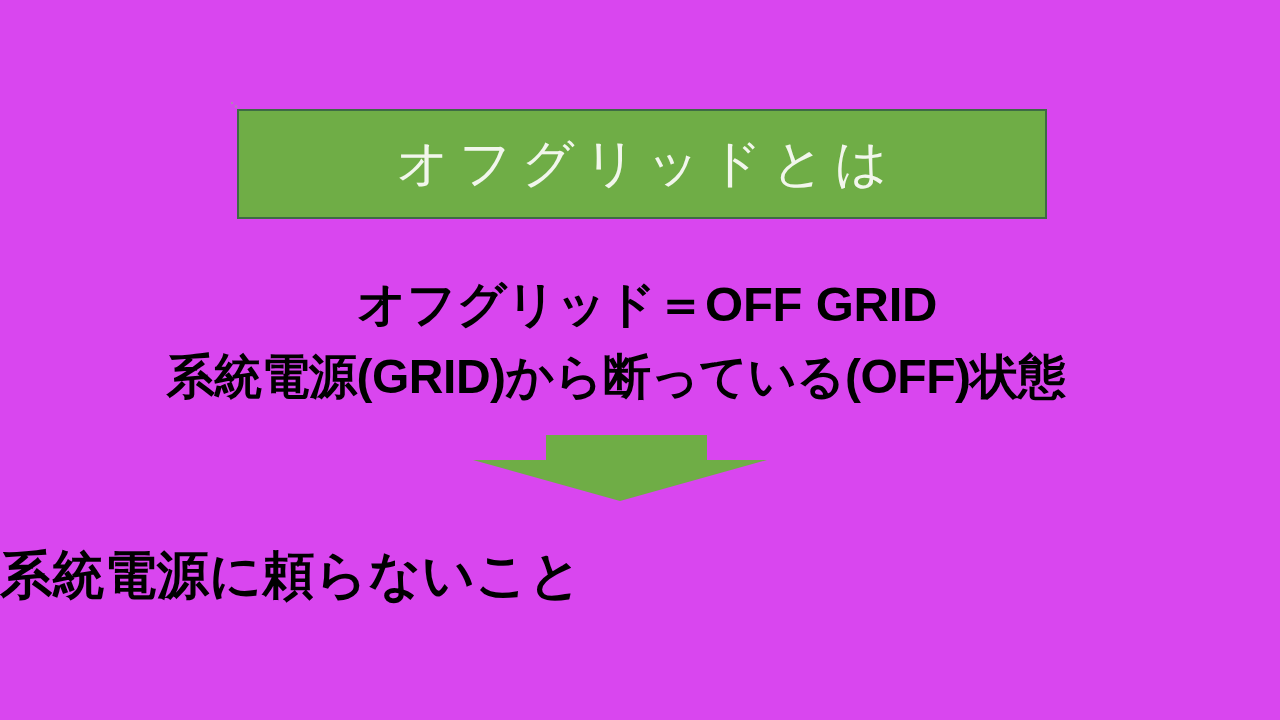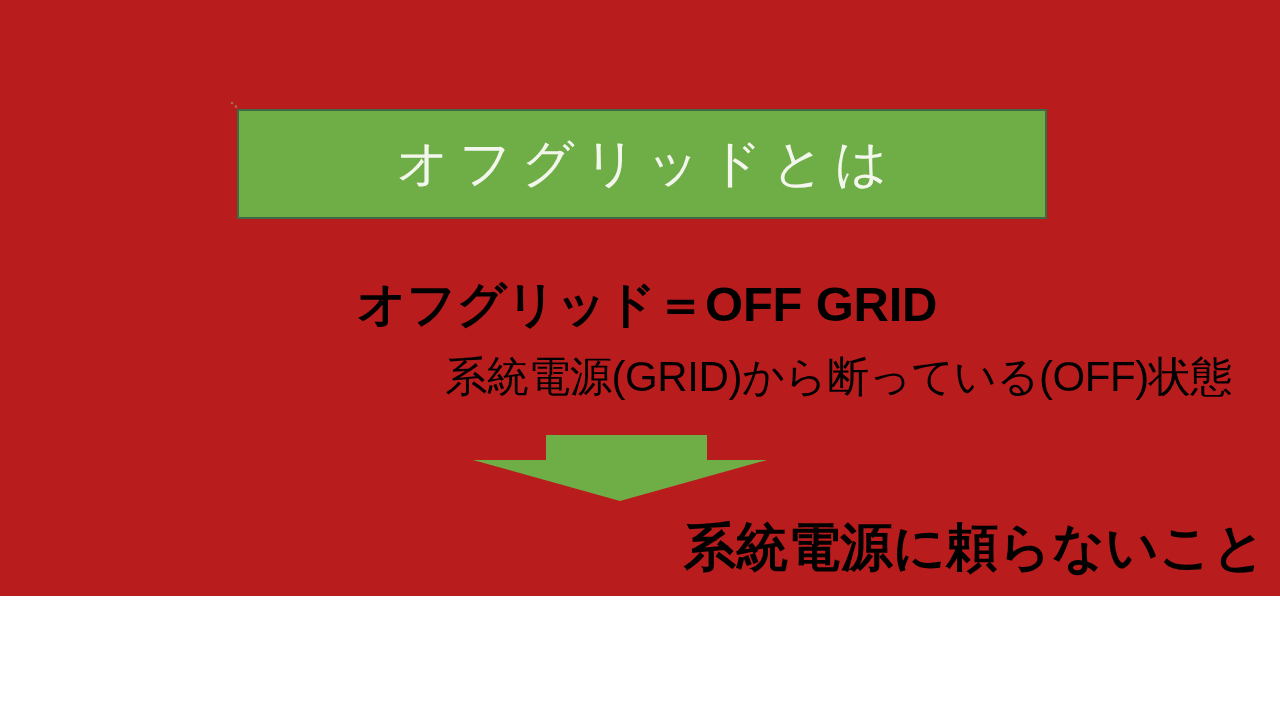--- a/index.html
+++ b/index.html
@@ -12,22 +12,22 @@
     width: 1280px;
     height: 720px;
     overflow: hidden;
     font-family: "Liberation Sans", "DejaVu Sans", sans-serif;
     color: #000000;
   }
 
   .slide {
     position: relative;
     width: 1280px;
-    height: 596px;
-    background: #b91c1c;
+    height: 720px;
+    background: #d946ef;
   }
 
   
   .title-banner {
     position: absolute;
     left: 237px;
     top: 109px;
     width: 810px;
     height: 110px;
     box-sizing: border-box;
@@ -61,34 +61,34 @@
     white-space: nowrap;
     letter-spacing: -0.005em;
     margin-left: 16px;
   }
 
   .line-definition {
     position: absolute;
     left: 0;
     top: 352px;
     width: 1232px;
-    text-align: right;
-    font-size: 42px;
+    text-align: center;
+    font-size: 48px;
     line-height: 50px;
-    font-weight: normal;
+    font-weight: bold;
     white-space: nowrap;
     letter-spacing: -0.01em;
   }
 
   .line-conclusion {
     position: absolute;
     left: 0;
-    top: 516px;
+    top: 544px;
     width: 1266px;
-    text-align: right;
+    text-align: left;
     font-size: 52px;
     line-height: 62px;
     font-weight: bold;
     white-space: nowrap;
     letter-spacing: 0.005em;
   }
 
   
   .arrow-wrap {
     position: absolute;

